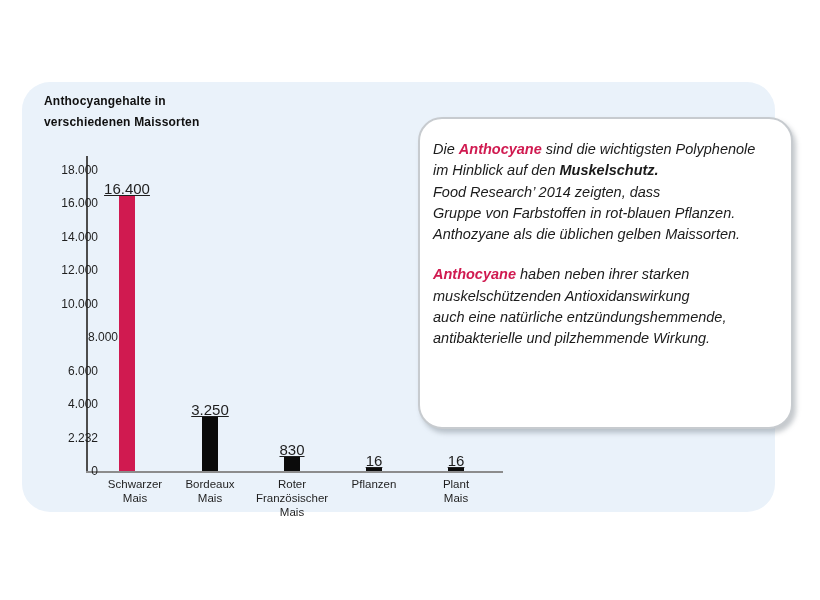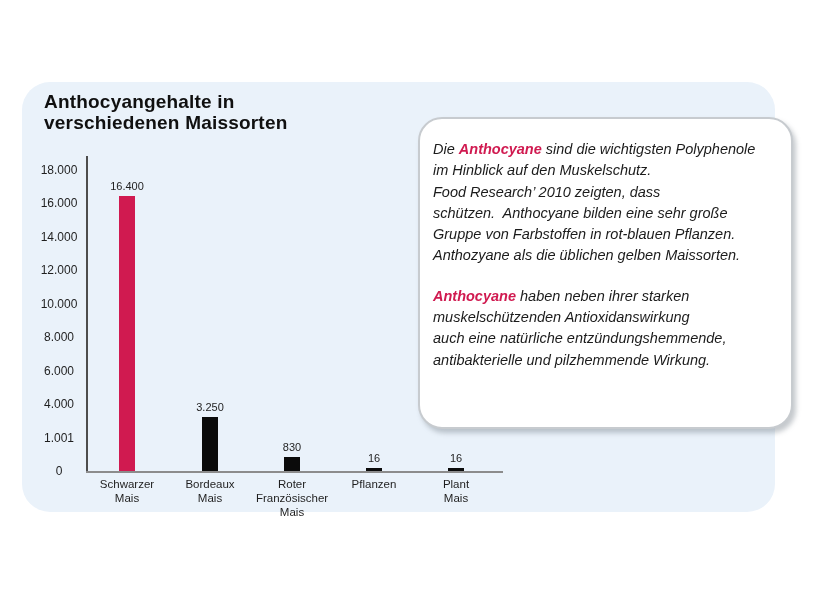--- a/index.html
+++ b/index.html
@@ -8,68 +8,68 @@
     background:#ffffff;
     font-family:"Liberation Sans","DejaVu Sans",sans-serif;
     color:#1b1b1b;
   }
   .panel{
     position:absolute;left:22px;top:82px;width:753px;height:430px;
     background:#EAF2FA;border-radius:28px;
   }
   .chart-title{
     position:absolute;left:44px;top:91px;
-    font-size:19px;font-weight:700;line-height:21px;color:#101010;
+    font-size:12px;font-weight:700;line-height:21px;color:#101010;
     letter-spacing:.2px;
   }
   
   .axis-v{position:absolute;left:86px;top:156px;width:2px;height:317px;background:#4d4d4d;}
   .axis-h{position:absolute;left:86px;top:471px;width:417px;height:2px;background:#8c8c8c;}
-  .ytick{position:absolute;left:29px;width:60px;font-size:12px;color:#1f1f1f;text-align:center;}
+  .ytick{position:absolute;left:38px;width:60px;font-size:12px;color:#1f1f1f;text-align:right;}
   .bar{position:absolute;}
-  .vlabel{position:absolute;width:70px;text-align:center;font-size:11px;color:#1f1f1f;}
+  .vlabel{position:absolute;width:70px;text-align:center;font-size:15px;color:#1f1f1f;text-decoration:underline;}
   .clabel{position:absolute;width:96px;text-align:center;font-size:11.5px;line-height:14px;color:#1f1f1f;}
   
   .infobox{
     position:absolute;left:418px;top:117px;width:375px;height:312px;
     box-sizing:border-box;background:#ffffff;
     border:2px solid #c7cbcf;border-radius:24px;
     box-shadow:3px 4px 5px rgba(110,120,130,0.4);
   }
   .infobox-content{
     position:absolute;left:0;top:0;right:0;bottom:0;
     padding:20px 12px 12px 13px;
     font-size:14.5px;font-style:italic;line-height:21.3px;color:#1b1b1b;
   }
   .para + .para{margin-top:19px;}
   .seg-normal{font-style:italic;}
-  .seg-bold{font-weight:400;font-style:italic;}
+  .seg-bold{font-weight:700;font-style:italic;}
   .seg-accent{font-weight:700;font-style:italic;color:#D01A50;}
 </style>
 </head>
 <body>
 
 <div class="stage">
 
   <div class="panel"></div>
 
   <div class="chart-title">
     <div>Anthocyangehalte in</div>
     <div>verschiedenen Maissorten</div>
   </div>
 
   <div>
     <div class="axis-v"></div>
     <div class="axis-h"></div>
     <div id="yticks">
         <div class="ytick" style="top: 464px;">0</div>
-        <div class="ytick" style="top: 430.5px;">1.001</div>
+        <div class="ytick" style="top: 430.5px;">2.232</div>
         <div class="ytick" style="top: 397px;">4.000</div>
         <div class="ytick" style="top: 363.5px;">6.000</div>
-        <div class="ytick" style="top: 330px;">8.000</div>
+        <div class="ytick" style="top: 330px; margin-left: 20px;">8.000</div>
         <div class="ytick" style="top: 296.5px;">10.000</div>
         <div class="ytick" style="top: 263px;">12.000</div>
         <div class="ytick" style="top: 229.5px;">14.000</div>
         <div class="ytick" style="top: 196px;">16.000</div>
         <div class="ytick" style="top: 162.5px;">18.000</div>
       </div>
     <div id="bars">
         <div class="bar" style="left: 119px; top: 196px; width: 16px; height: 275px; background: rgb(208, 26, 80);"></div>
         <div class="bar" style="left: 202px; top: 417px; width: 16px; height: 54px; background: rgb(11, 11, 11);"></div>
         <div class="bar" style="left: 284px; top: 457px; width: 16px; height: 14px; background: rgb(11, 11, 11);"></div>
@@ -77,21 +77,21 @@
         <div class="bar" style="left: 448px; top: 468px; width: 16px; height: 3px; background: rgb(11, 11, 11);"></div>
       </div>
     <div id="vlabels">
         <div class="vlabel" style="left: 92px; top: 180px;">16.400</div>
         <div class="vlabel" style="left: 175px; top: 401px;">3.250</div>
         <div class="vlabel" style="left: 257px; top: 441px;">830</div>
         <div class="vlabel" style="left: 339px; top: 452px;">16</div>
         <div class="vlabel" style="left: 421px; top: 452px;">16</div>
       </div>
     <div id="clabels">
-        <div class="clabel" style="left: 79px; top: 477px;">
+        <div class="clabel" style="left: 87px; top: 477px;">
           <div>Schwarzer</div>
           <div>Mais</div>
         </div>
         <div class="clabel" style="left: 162px; top: 477px;">
           <div>Bordeaux</div>
           <div>Mais</div>
         </div>
         <div class="clabel" style="left: 244px; top: 477px;">
           <div>Roter</div>
           <div>Französischer</div>
@@ -105,22 +105,21 @@
           <div>Mais</div>
         </div>
       </div>
   </div>
 
   <div class="infobox">
     <div id="infobox-content" class="infobox-content">
         <div class="para">
           <div class="line"><span class="seg-normal">Die </span><span class="seg-accent">Anthocyane</span><span class="seg-normal"> sind die wichtigsten Polyphenole</span></div>
           <div class="line"><span class="seg-normal">im Hinblick auf den </span><span class="seg-bold">Muskelschutz.</span></div>
-          <div class="line"><span class="seg-normal">Food Research’ 2010 zeigten, dass</span></div>
-          <div class="line"><span class="seg-bold">schützen</span><span class="seg-normal">.&nbsp; Anthocyane bilden eine sehr große</span></div>
+          <div class="line"><span class="seg-normal">Food Research’ 2014 zeigten, dass</span></div>
           <div class="line"><span class="seg-normal">Gruppe von Farbstoffen in rot-blauen Pflanzen.</span></div>
           <div class="line"><span class="seg-normal">Anthozyane als die üblichen gelben Maissorten.</span></div>
         </div>
         <div class="para">
           <div class="line"><span class="seg-accent">Anthocyane</span><span class="seg-normal"> haben neben ihrer starken</span></div>
           <div class="line"><span class="seg-normal">muskelschützenden Antioxidanswirkung</span></div>
           <div class="line"><span class="seg-normal">auch eine natürliche entzündungshemmende,</span></div>
           <div class="line"><span class="seg-normal">antibakterielle und pilzhemmende Wirkung.</span></div>
         </div>
       </div>

